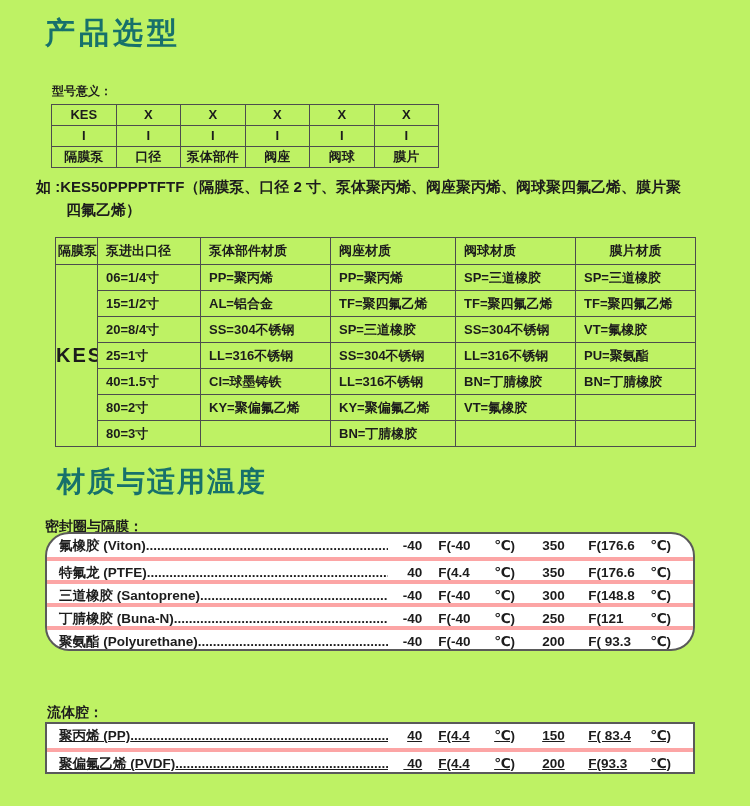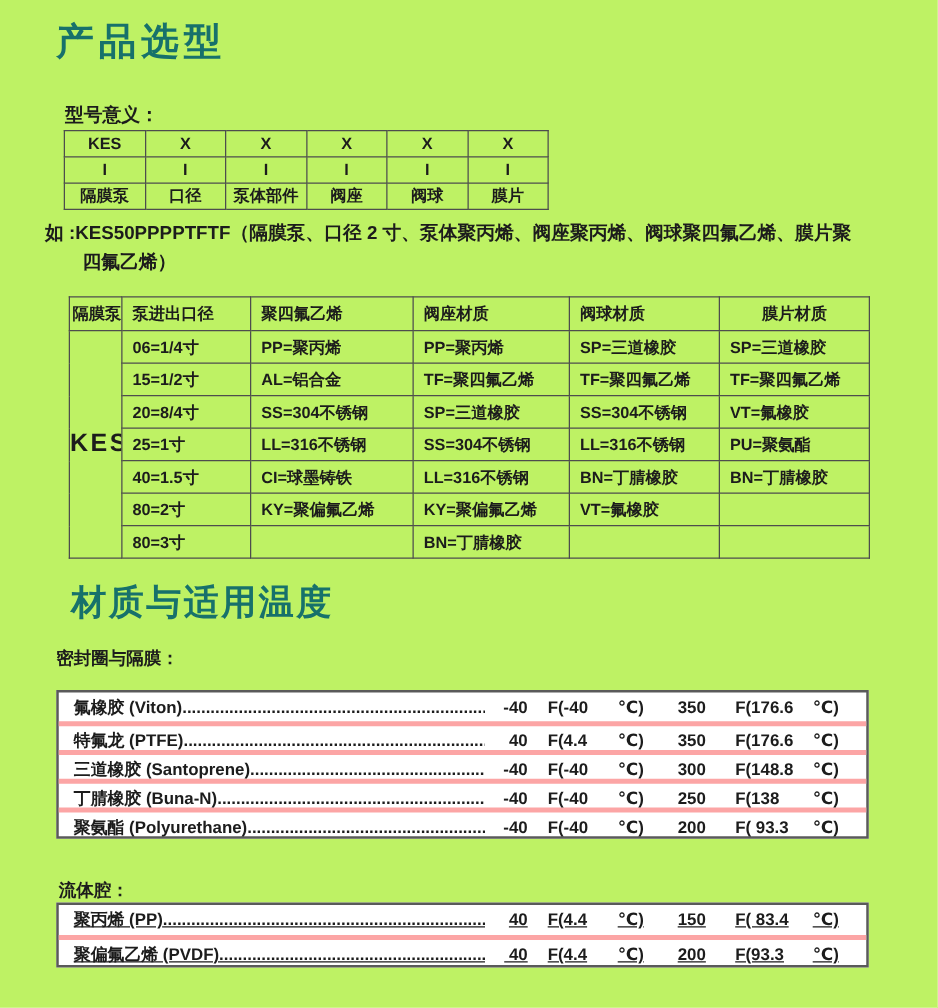--- a/index.html
+++ b/index.html
@@ -4,21 +4,21 @@
 <style>
   * { margin:0; padding:0; box-sizing:border-box; }
   body { background:#ffffff; font-family:"Liberation Sans","DejaVu Sans",sans-serif; color:#1c1c1c; }
   .page { position:relative; width:750px; height:806px; background:#bef264; overflow:hidden; }
 
   .title-1 { position:absolute; left:45px; top:13px; font-size:30px; font-weight:bold;
              color:#17716b; letter-spacing:4px; }
   .title-2 { position:absolute; left:57px; top:463px; font-size:28px; font-weight:bold;
              color:#17716b; letter-spacing:2px; }
 
-  .lbl { font-size:15px; font-weight:600; color:#1c1c1c; }
+  .lbl { font-size:12px; font-weight:600; color:#1c1c1c; }
   .lbl-model { position:absolute; left:52px; top:83px; }
   .lbl-seal  { position:absolute; left:45px; top:518px; font-size:14px; }
   .lbl-fluid { position:absolute; left:47px; top:704px; font-size:14px; }
 
   
   table { border-collapse:collapse; }
   .t1 { position:absolute; left:51px; top:104px; width:388px; table-layout:fixed; }
   .t1 td { border:1px solid #4d4d4d; text-align:center; font-size:13px; font-weight:600;
            height:20px; line-height:20px; }
 
@@ -29,21 +29,21 @@
   
   .t2 { position:absolute; left:55px; top:237px; width:640px; table-layout:fixed; }
   .t2 th, .t2 td { border:1px solid #4d4d4d; font-size:13px; text-align:left;
                    padding:0 4px 0 8px; height:26px; font-weight:600; white-space:nowrap; overflow:hidden; }
   .t2 th { height:27px; }
   .t2 .c { text-align:center; padding:0 2px; }
   .t2 .kes { text-align:center; font-size:20px; letter-spacing:2px; font-weight:600; padding:0; }
 
   
   .mtable { position:absolute; left:45px; width:650px; border:2px solid #5a5a5a; background:#fff; }
-  .mtable-seal  { top:552px; }
+  .mtable-seal  { top:532px;border-radius:24px; }
   .mtable-fluid { top:722px; }
   .mrow { display:flex; align-items:baseline; height:23px; line-height:23px;
           padding:0 22px 0 12px; font-size:13.5px; font-weight:600; }
   .mtable-fluid .mrow { height:24px; line-height:24px;text-decoration:underline; }
   .mrow + .mrow { border-top:4px solid #fca5a5; }
   .mname { white-space:nowrap; }
   .dots { flex:1; overflow:hidden; white-space:nowrap; font-weight:600; }
   .dots::after { content:"........................................................................................................................................................................................................................"; }
   .v-low  { min-width:34px; text-align:right; white-space:pre; }
   .f-low  { width:56px; margin-left:16px; white-space:pre; }
@@ -98,21 +98,21 @@
         <col style="width:103px">
         <col style="width:130px">
       <col style="width:125px">
         <col style="width:120px">
         <col style="width:120px">
     </colgroup>
     <tbody>
         <tr>
       <th class="c">隔膜泵</th>
       <th>泵进出口径</th>
-      <th>聚四氟乙烯</th>
+      <th>泵体部件材质</th>
       <th>阀座材质</th>
       <th>阀球材质</th>
       <th class="c">膜片材质</th>
     </tr>
     <tr>
       <td class="kes" rowspan="7">KES</td>
       <td>06=1/4寸</td>
       <td>PP=聚丙烯</td>
       <td>PP=聚丙烯</td>
       <td>SP=三道橡胶</td>
@@ -198,21 +198,21 @@
       <span class="f-high">F(148.8</span>
       <span class="u-high">℃)</span>
     </div>
     <div class="mrow">
       <span class="mname">丁腈橡胶  (Buna-N)</span>
       <span class="dots"></span>
       <span class="v-low">-40</span>
       <span class="f-low">F(-40</span>
       <span class="u-low">℃)</span>
       <span class="v-high">250</span>
-      <span class="f-high">F(138</span>
+      <span class="f-high">F(121</span>
       <span class="u-high">℃)</span>
     </div>
     <div class="mrow">
       <span class="mname">聚氨酯  (Polyurethane)</span>
       <span class="dots"></span>
       <span class="v-low">-40</span>
       <span class="f-low">F(-40</span>
       <span class="u-low">℃)</span>
       <span class="v-high">200</span>
       <span class="f-high">F( 93.3</span>

